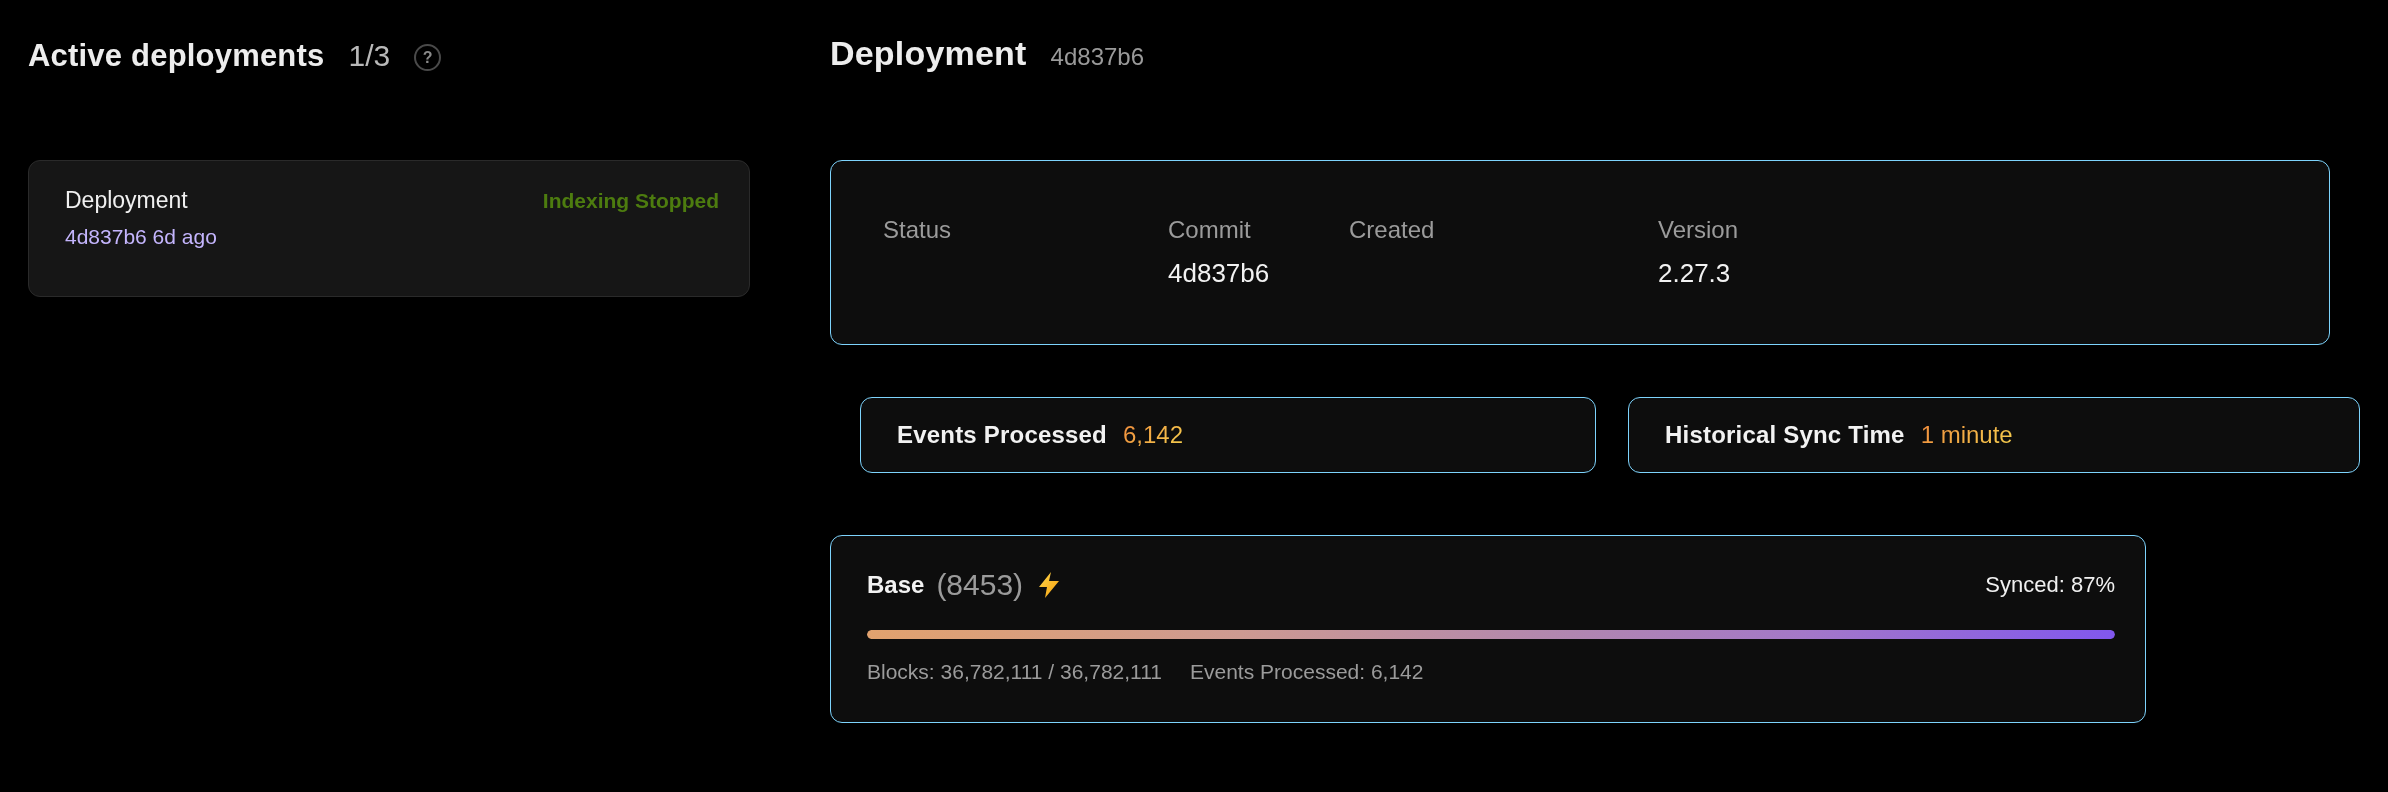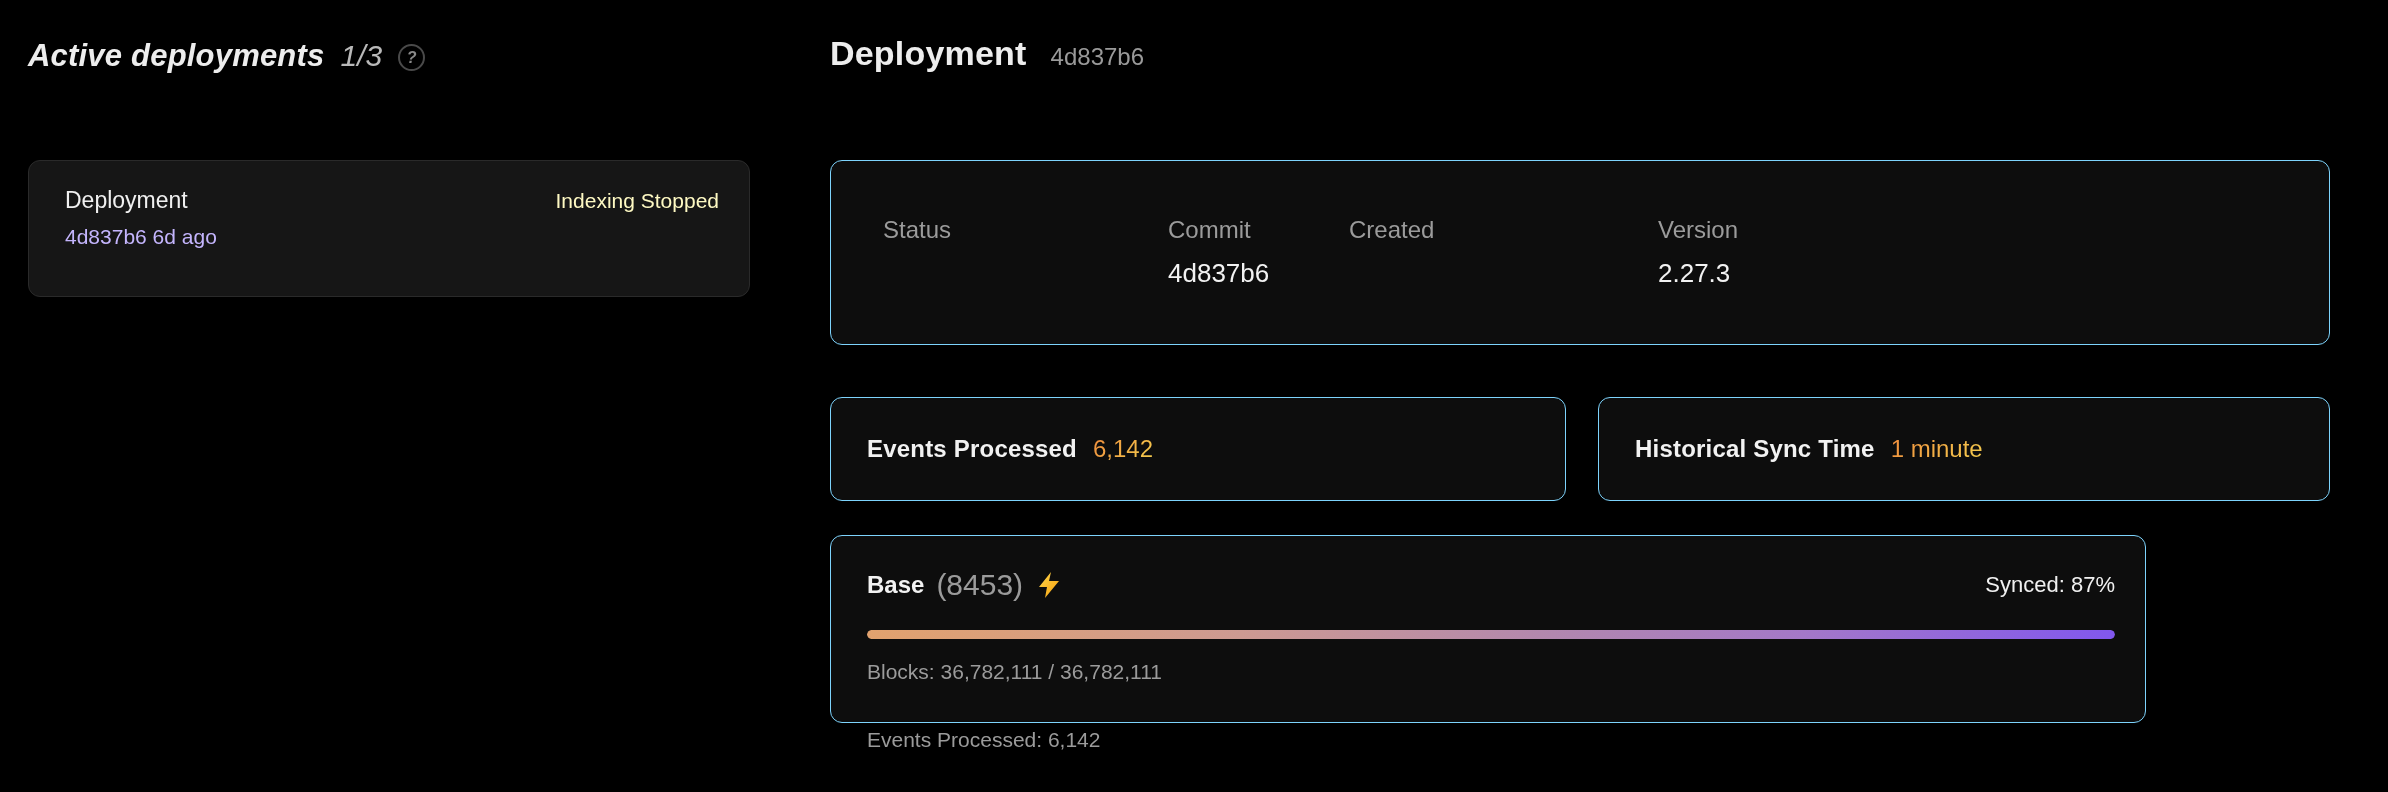--- a/index.html
+++ b/index.html
@@ -11,42 +11,42 @@
   .canvas {
     position: relative;
     width: 2388px;
     height: 792px;
     background: #000000;
     overflow: hidden;
   }
 
   
   .left-panel { position: absolute; left: 28px; top: 34px; width: 722px; }
-  .panel-heading { display: flex; align-items: center; gap: 16px; height: 44px; font-style: italic; }
+  .panel-heading { display: flex; align-items: center; gap: 24px; height: 44px; }
   .panel-title { font-size: 31px; font-weight: 700; color: #ededed; letter-spacing: 0.2px; }
   .panel-count { font-size: 30px; font-weight: 400; color: #b9b9b9; }
   .help-icon {
     width: 27px; height: 27px; border-radius: 50%;
     border: 2px solid #4a4a4a; color: #8a8a8a;
     font-size: 16px; font-weight: 600;
     display: flex; align-items: center; justify-content: center;
     margin-top: 3px; cursor: pointer; user-select: none;
   }
   .dep-card {
     position: absolute; left: 0; top: 126px;
     width: 722px; height: 137px;
     background: #161616;
     border: 1px solid #2a2a2a;
     border-radius: 12px;
     padding: 26px 30px 0 36px;
     cursor: pointer;
   }
   .dep-card-row { display: flex; align-items: center; justify-content: space-between; }
   .dep-card-title { font-size: 23px; font-weight: 500; color: #f0f0f0; }
-  .dep-card-status { font-size: 21px; font-weight: 400; color: #fef9c3; }
+  .dep-card-status { font-size: 21px; font-weight: 700; color: #4d7c0f; }
   .dep-card-meta { margin-top: 11px; font-size: 21px; color: #c4b5fd; }
 
   
   .right-panel { position: absolute; left: 830px; top: 34px; width: 1500px; }
   .main-heading { display: flex; align-items: baseline; gap: 24px; height: 44px; }
   .main-title { font-size: 34px; font-weight: 700; color: #ededed; letter-spacing: 0.2px; }
   .main-hash { font-size: 24px; font-weight: 400; color: #9a9a9a; }
 
   .card {
     background: #0d0d0d;
@@ -62,23 +62,24 @@
     align-content: center;
     padding: 0 40px 0 52px;
     row-gap: 0;
   }
   .field { display: flex; flex-direction: column; gap: 14px; }
   .field-label { font-size: 24px; color: #9b9b9b; font-weight: 400; }
   .field-value { font-size: 26px; color: #f2f2f2; font-weight: 400; }
   .field-value.error { color: #e5595f; }
 
   .metric-card {
-    position: absolute; top: 363px; height: 104px;
+    position: absolute; top: 363px; height: 76px;
     display: flex; align-items: center; gap: 16px;
     padding: 0 36px;
+    margin-left: 30px;
   }
   .metric-card.first { left: 0; width: 736px; }
   .metric-card.second { left: 768px; width: 732px; }
   .metric-label { font-size: 24px; font-weight: 700; color: #f2f2f2; letter-spacing: 0.2px; }
   .metric-value {
     font-size: 24px; font-weight: 400;
     background: linear-gradient(135deg, #f0923e 10%, #f5c94d 90%);
     -webkit-background-clip: text; background-clip: text;
     color: transparent;
   }
@@ -91,21 +92,21 @@
   .chain-head { display: flex; align-items: center; }
   .chain-name { font-size: 24px; font-weight: 700; color: #f2f2f2; }
   .chain-id { font-size: 30px; font-weight: 400; color: #9b9b9b; margin-left: 12px; }
   .bolt { margin-left: 14px; display: inline-flex; }
   .chain-synced { margin-left: auto; font-size: 22px; color: #f0f0f0; }
   .progress-track { margin-top: 28px; height: 9px; border-radius: 5px; background: #1a1a1a; overflow: hidden; }
   .progress-fill {
     height: 100%; border-radius: 5px; width: 100%;
     background: linear-gradient(90deg, #e2a26e 0%, #cd9a92 30%, #b287ae 55%, #a478c8 75%, #8157ee 100%);
   }
-  .chain-stats { display: flex; gap: 44px; margin-top: 21px; flex-direction: column; }
+  .chain-stats { display: flex; gap: 28px; margin-top: 21px; }
   .chain-stat { font-size: 21px; color: #9b9b9b; }
 </style>
 </head>
 <body>
 
 <div class="canvas">
 
   <div class="left-panel">
     <div class="panel-heading">
       <span class="panel-title">Active deployments</span>

